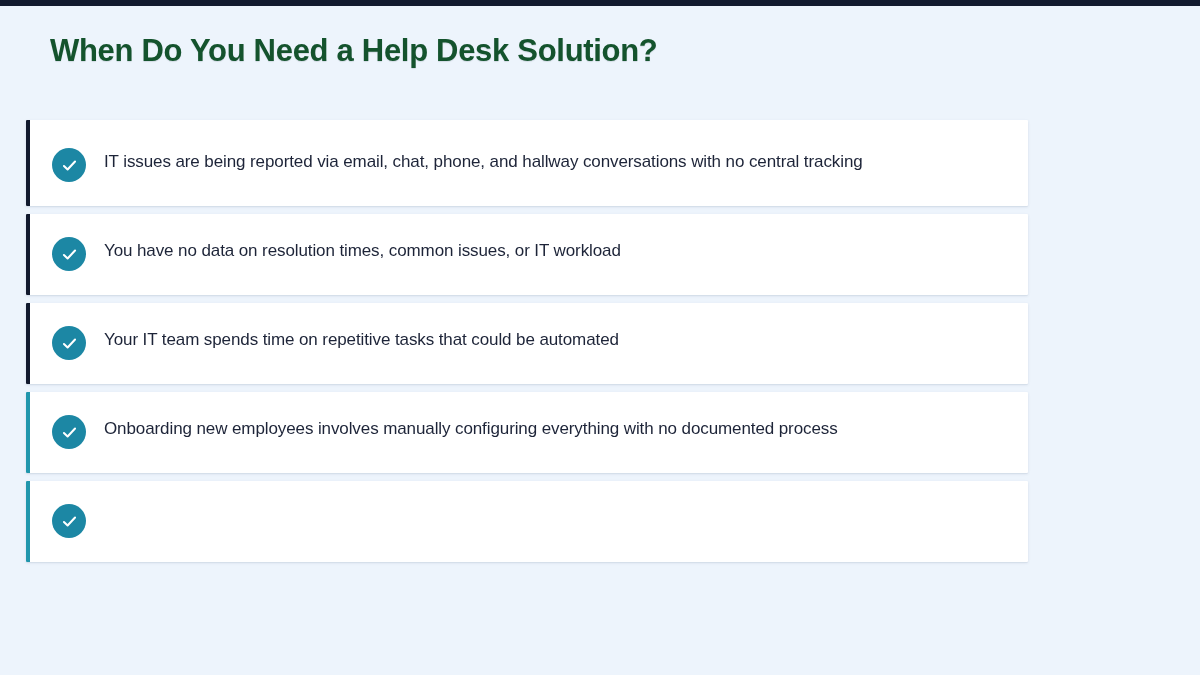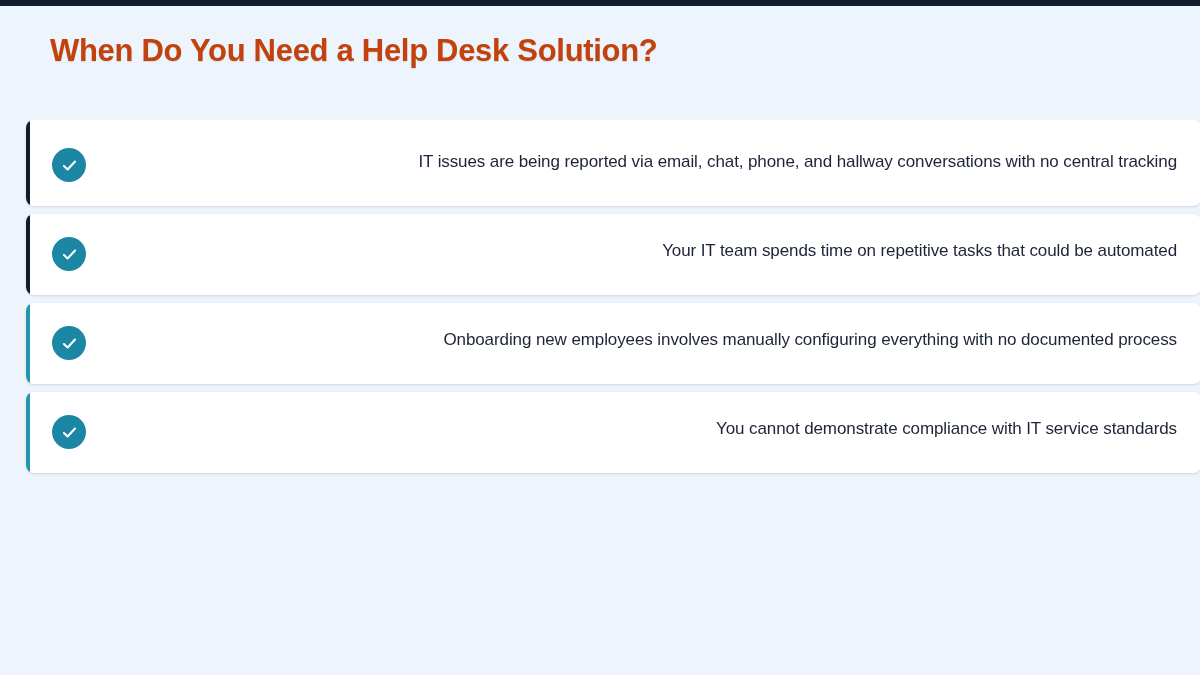--- a/index.html
+++ b/index.html
@@ -34,47 +34,46 @@
   }
 
   
   .page-title {
     position: absolute;
     top: 30px;
     left: 50px;
     font-size: 31px;
     font-weight: 700;
     letter-spacing: -0.3px;
-    color: #c2410c;
+    color: #14532d;
     line-height: 42px;
     text-shadow: 0 1px 1px rgba(20,30,60,0.12);
     white-space: nowrap;
   }
 
   
   .card-list {
     position: absolute;
     top: 120px;
     left: 26px;
     width: 1146px;
   }
 
   .card {
     position: relative;
-    width: 1175px;
+    width: 1002px;
     background: #ffffff;
-    border-radius: 8px;
+    border-radius: 1px;
     box-shadow: 0 1px 3px rgba(30,50,90,0.10), 0 1px 1px rgba(30,50,90,0.05);
     margin-bottom: 8px;
     display: flex;
     align-items: flex-start;
     padding: 17px 24px 17px 0;
     min-height: 81px;
     overflow: hidden;
-    text-align: right;
   }
 
   .card .accent {
     position: absolute;
     left: 0;
     top: 0;
     bottom: 0;
     width: 4px;
   }
 
@@ -129,20 +128,31 @@
         <span class="check-circle">
           <svg width="19" height="19" viewBox="0 0 24 24" aria-hidden="true">
             <path d="M5 12.6 L9.6 17 L19 7" fill="none" stroke="#ffffff" stroke-width="2.6" stroke-linecap="round" stroke-linejoin="round"></path>
           </svg>
         </span>
       </span>
       <span class="card-text">IT issues are being reported via email, chat, phone, and hallway conversations with no central tracking</span>
     </div>
 
 
+    <div class="card accent-dark">
+      <span class="accent"></span>
+      <span class="check-wrap">
+        <span class="check-circle">
+          <svg width="19" height="19" viewBox="0 0 24 24" aria-hidden="true">
+            <path d="M5 12.6 L9.6 17 L19 7" fill="none" stroke="#ffffff" stroke-width="2.6" stroke-linecap="round" stroke-linejoin="round"></path>
+          </svg>
+        </span>
+      </span>
+      <span class="card-text">You have no data on resolution times, common issues, or IT workload</span>
+    </div>
 
     <div class="card accent-dark">
       <span class="accent"></span>
       <span class="check-wrap">
         <span class="check-circle">
           <svg width="19" height="19" viewBox="0 0 24 24" aria-hidden="true">
             <path d="M5 12.6 L9.6 17 L19 7" fill="none" stroke="#ffffff" stroke-width="2.6" stroke-linecap="round" stroke-linejoin="round"></path>
           </svg>
         </span>
       </span>
@@ -163,17 +173,16 @@
 
     <div class="card accent-teal">
       <span class="accent"></span>
       <span class="check-wrap">
         <span class="check-circle">
           <svg width="19" height="19" viewBox="0 0 24 24" aria-hidden="true">
             <path d="M5 12.6 L9.6 17 L19 7" fill="none" stroke="#ffffff" stroke-width="2.6" stroke-linecap="round" stroke-linejoin="round"></path>
           </svg>
         </span>
       </span>
-      <span class="card-text">You cannot demonstrate compliance with IT service standards</span>
     </div>
 
   </div>
 </div>
 
 </body></html>

